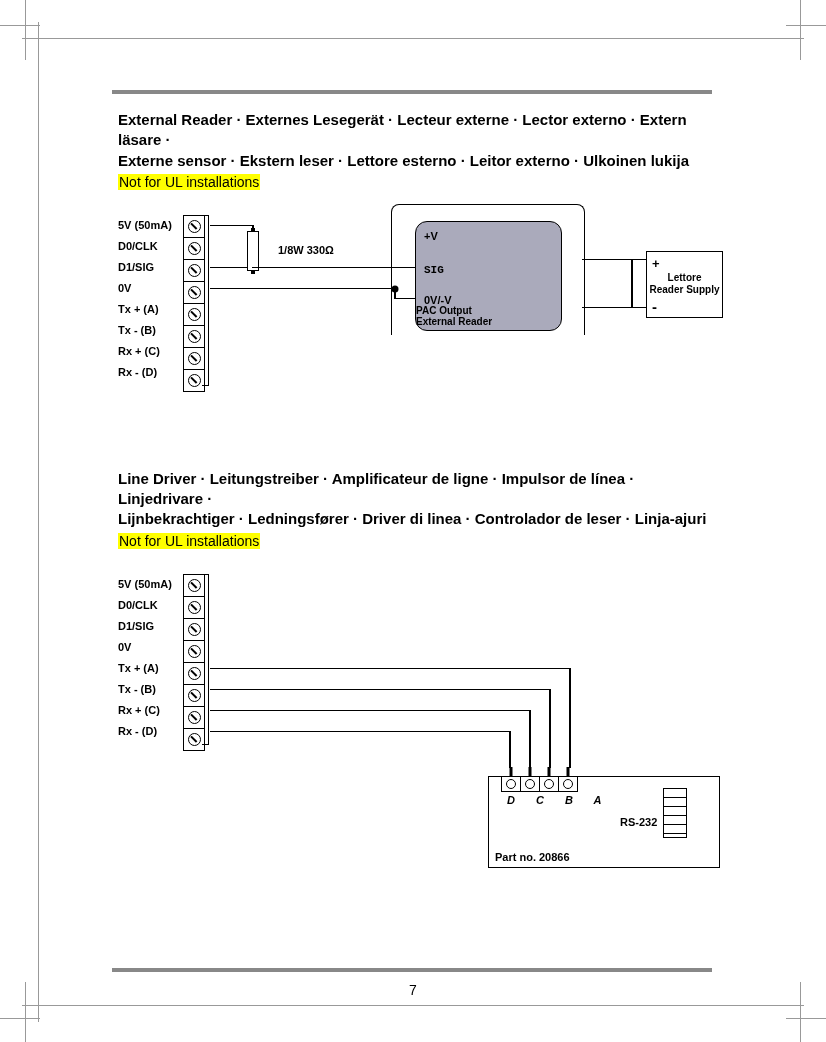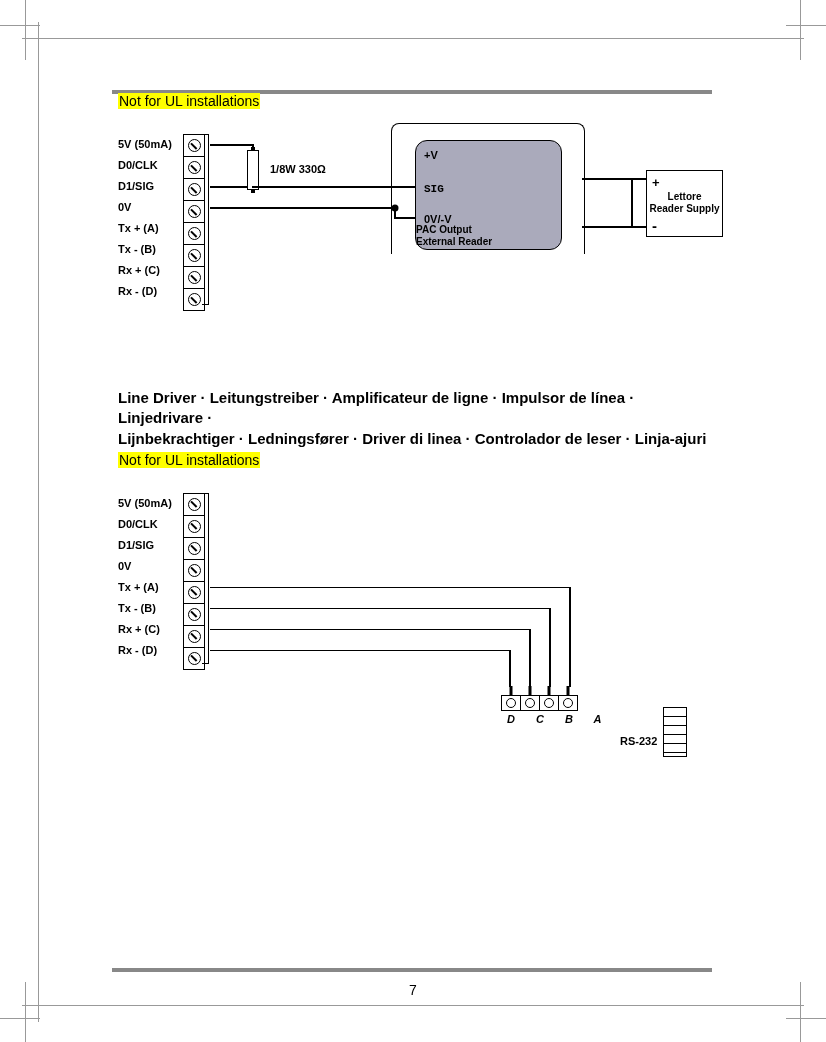--- a/index.html
+++ b/index.html
@@ -143,21 +143,21 @@
   .wire.v{ width:1.5px; }
   .dot{ position:absolute; width:7px; height:7px; background:#000; border-radius:50%; transform:translate(-50%,-50%); }
 
   
   .res {
     position:absolute;
     border:1.2px solid #000;
     background:#fff;
   }
   .res .end{ position:absolute; width:4px; height:3px; background:#000; }
-  .res .reslbl{ position:absolute; font-size:11px; font-weight:700; white-space:nowrap; }
+  .res .reslbl{ position:absolute; font-size:11px; font-weight:700; white-space:nowrap;margin-left:8px; }
 
   
   .dia2 { width: 600px; height: 340px; }
 
   .linebox{
     position:absolute;
     border:1.2px solid #000;
   }
   .linebox .partno{ position:absolute; left:6px; bottom:4px; font-size:11px; font-weight:700;}
 
@@ -207,20 +207,24 @@
   <div class="crop v" style="right:25px;bottom:0; height:60px;"></div>
   <div class="crop h" style="left:22px; top:38px; width:782px;"></div>
   <div class="crop h" style="left:22px; top:1005px; width:782px;"></div>
   <div class="crop v" style="left:38px; top:22px; height:1000px;"></div>
 
   <div class="rule-top"></div>
 
   <div class="col">
 
     
+    <h2 class="title">
+      <span>External Reader · Externes Lesegerät · Lecteur externe · Lector externo · Extern läsare ·</span><br>
+      <span>Externe sensor · Ekstern leser · Lettore esterno · Leitor externo · Ulkoinen lukija</span>
+    </h2>
     <span class="hl">Not for UL installations</span>
 
     
     <div class="dia dia1">
 
       <div class="termlabel" style="left:0; top:20px;">5V (50mA)</div>
       <div class="termlabel" style="left:0; top:41px;">D0/CLK</div>
       <div class="termlabel" style="left:0; top:62px;">D1/SIG</div>
       <div class="termlabel" style="left:0; top:83px;">0V</div>
       <div class="termlabel" style="left:0; top:104px;">Tx + (A)</div>
@@ -354,20 +358,23 @@
 
       <div class="wire h" style="left:92px; top:131px; width:340px;"></div>
       <div class="wire v" style="left:431px; top:131px; height:79px;"></div>
 
       <div class="wire h" style="left:92px; top:152px; width:320px;"></div>
       <div class="wire v" style="left:411px; top:152px; height:58px;"></div>
 
       <div class="wire h" style="left:92px; top:173px; width:300px;"></div>
       <div class="wire v" style="left:391px; top:173px; height:37px;"></div>
 
+      <div class="linebox" style="left:370px; top:218px; width:230px; height:90px;">
+        <div class="partno">Part no. 20866</div>
+      </div>
 
       <div class="strip" style="left:383px; top:218px;">
         <div class="cell">
             <div class="pin"></div>
             <div class="screw"></div>
           </div>
         <div class="cell">
             <div class="pin"></div>
             <div class="screw"></div>
           </div>

